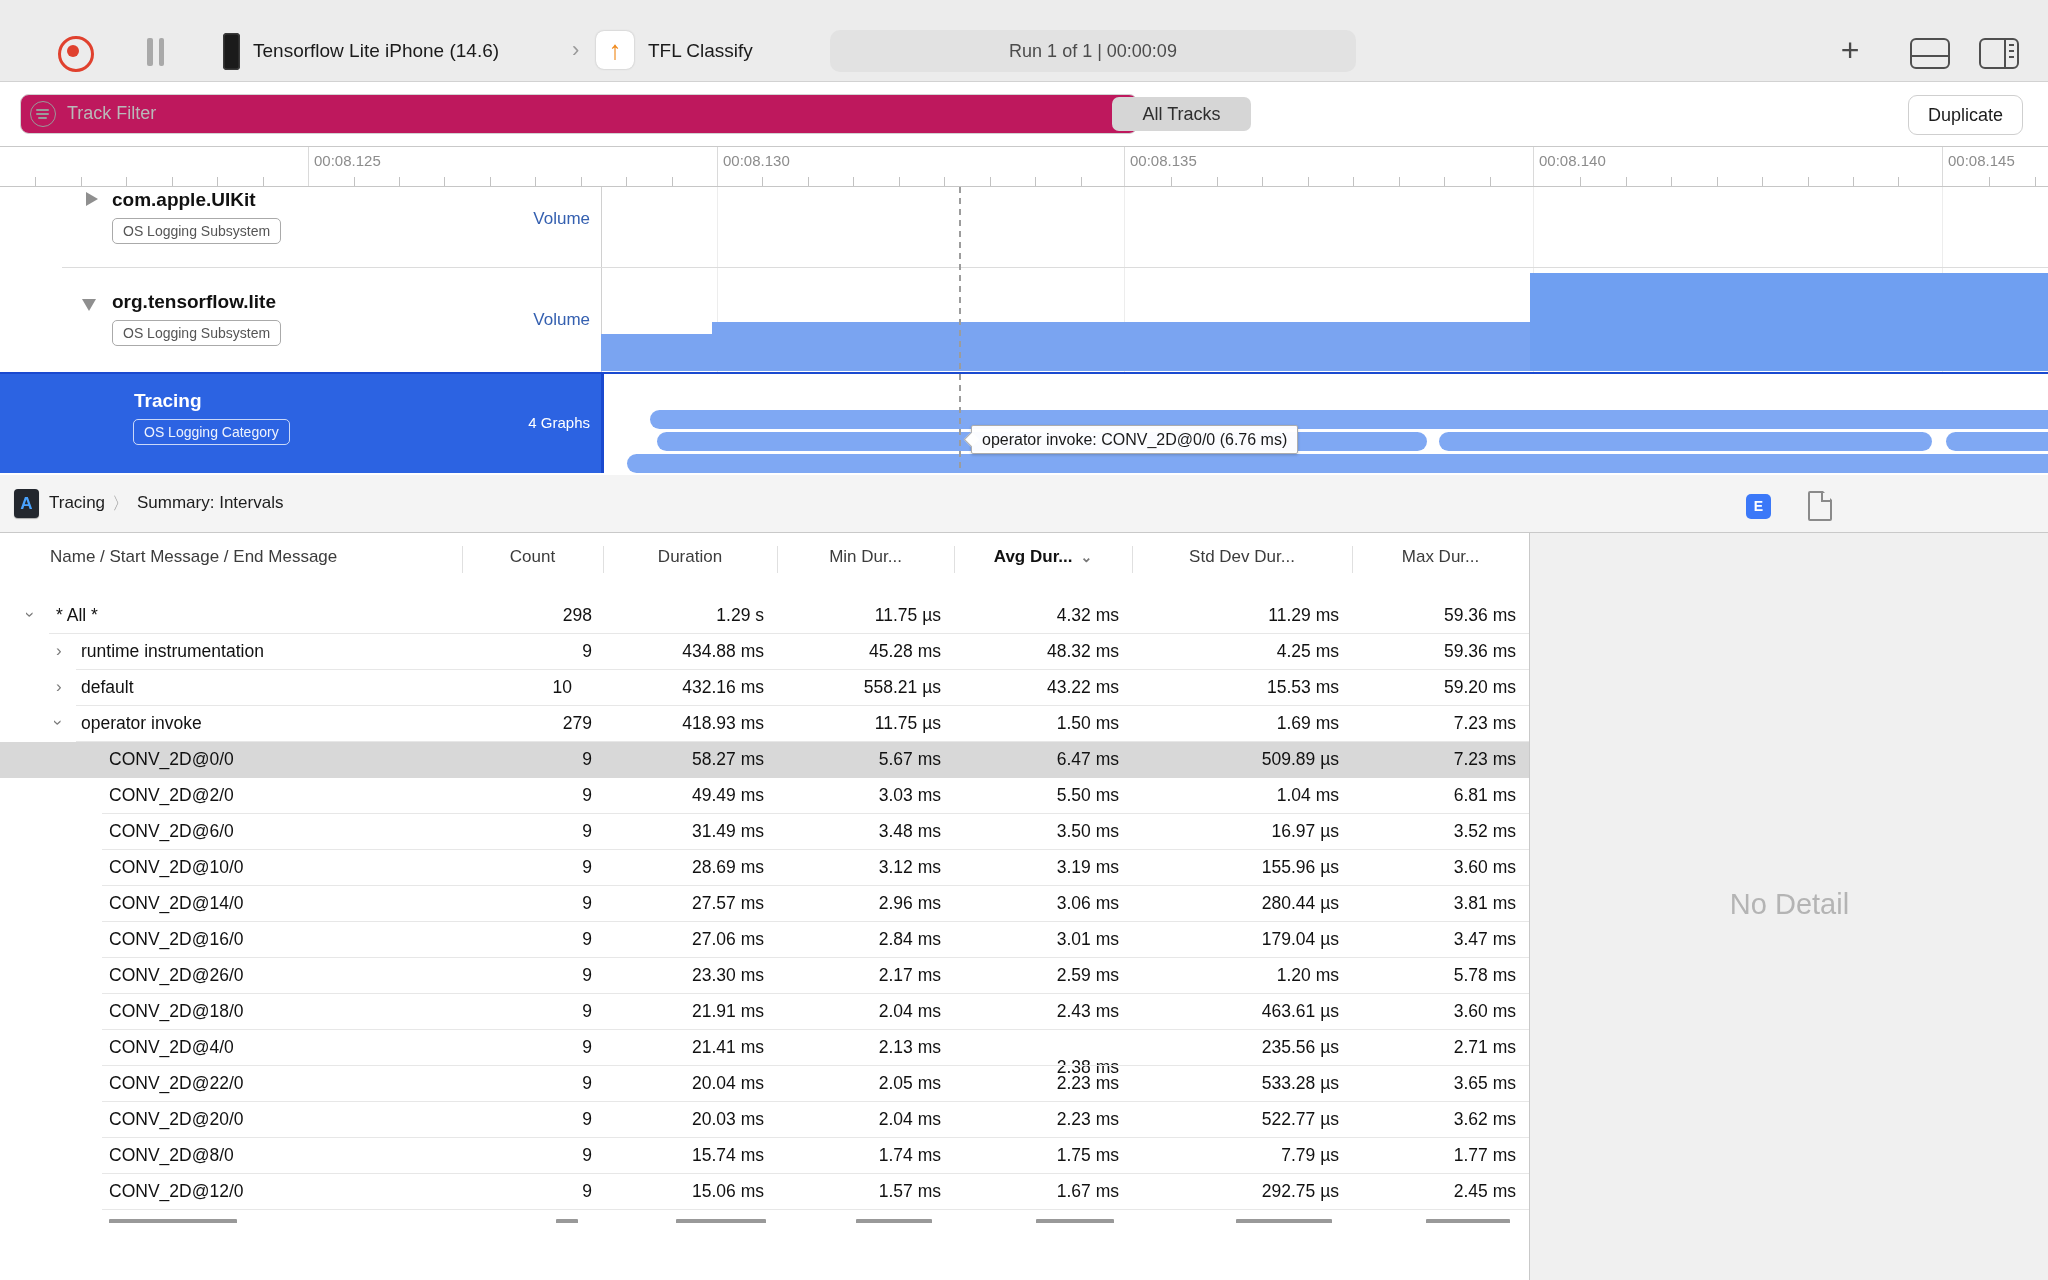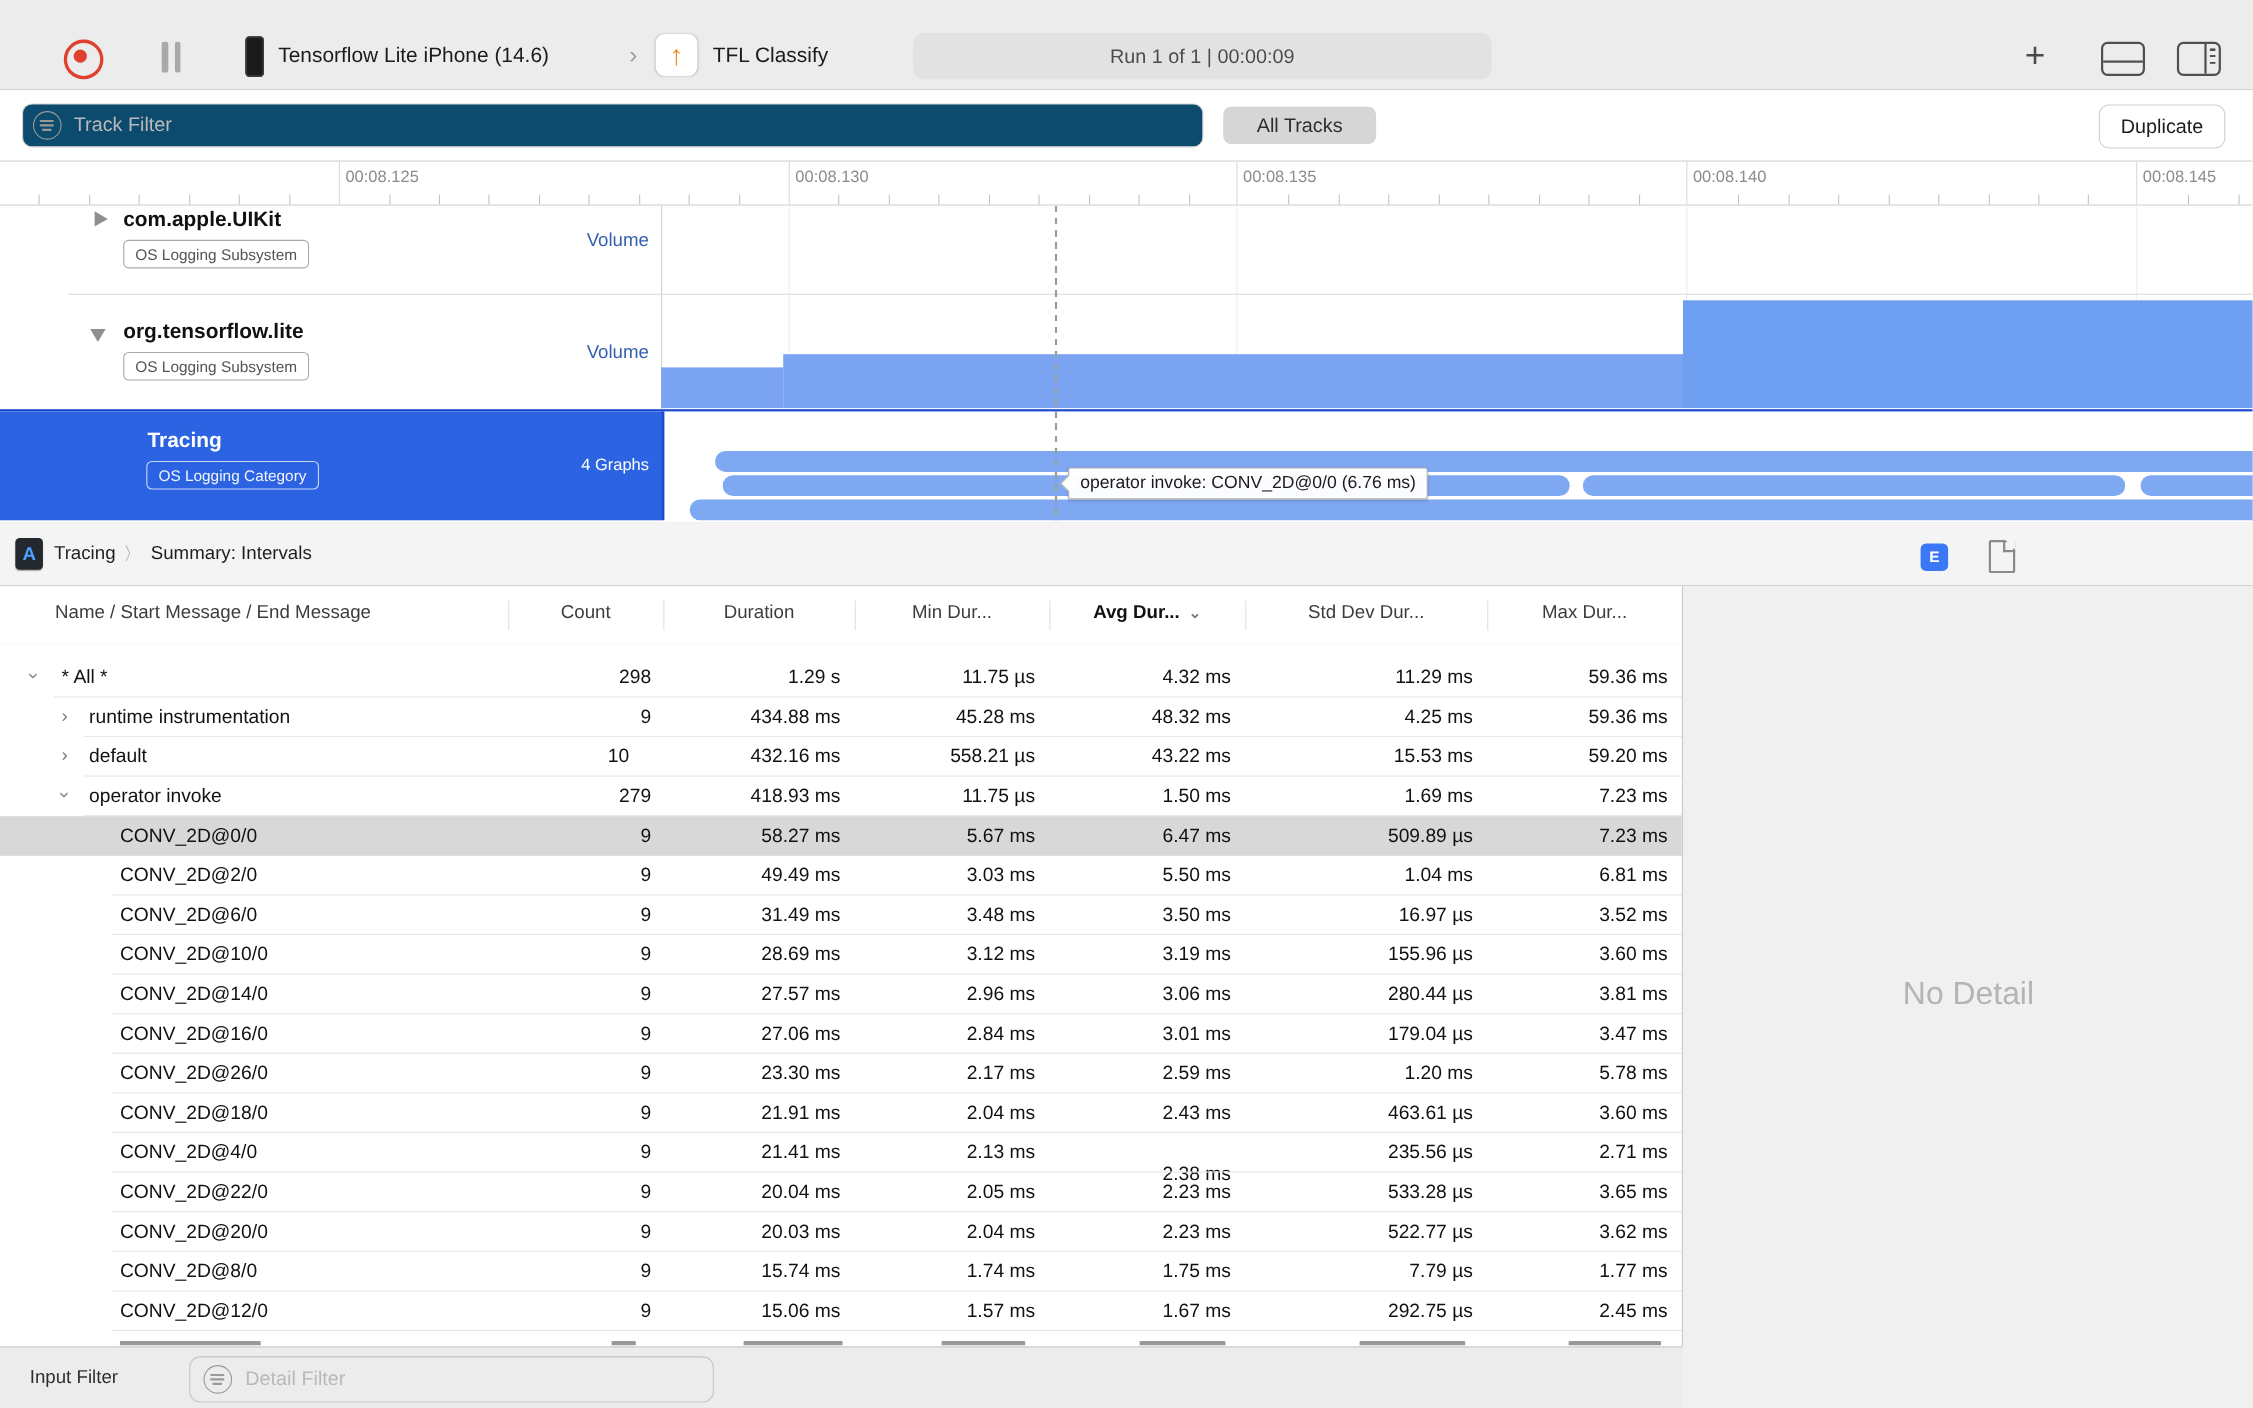--- a/index.html
+++ b/index.html
@@ -26,21 +26,21 @@
   .pane-btn{top:38px;width:36px;height:27px;border:2.5px solid #4f4f4f;border-radius:6px;}
   .pane-bottom{left:1910px;}
   .pane-bottom::after{content:"";position:absolute;left:0;right:0;top:55%;height:2.5px;background:#4f4f4f;}
   .pane-right{left:1979px;}
   .pane-right::after{content:"";position:absolute;top:0;bottom:0;right:30%;width:2.5px;background:#4f4f4f;}
   .pane-right::before{content:"";position:absolute;top:4px;right:3px;width:5px;height:14px;
       background:repeating-linear-gradient(to bottom,#4f4f4f 0 2px,transparent 2px 6px);}
 
   
   .filterrow{left:0;top:82px;width:2048px;height:64px;background:#fff;border-bottom:1px solid #c9c9c9;}
-  .track-filter{left:20px;top:12px;width:1072px;height:38px;border:1.5px solid #d2d2d2;border-radius:9px;background:#0c4a6e;}
+  .track-filter{left:20px;top:12px;width:1072px;height:38px;border:1.5px solid #d2d2d2;border-radius:9px;background:#be185d;padding-left:44px;}
   .f-icon{width:24px;height:24px;border:1.5px solid #9a9a9a;border-radius:50%;}
   .f-icon i{position:absolute;left:5px;background:#9a9a9a;height:2px;border-radius:1px;}
   .f-icon i:nth-child(1){top:7px;width:13px;}
   .f-icon i:nth-child(2){top:11px;width:13px;}
   .f-icon i:nth-child(3){top:15px;width:9px;left:7px;}
   .placeholder{color:#b9b9b9;font-size:18px;}
   .all-tracks{left:1112px;top:15px;width:139px;height:34px;background:#d6d6d6;border-radius:7px;
               text-align:center;line-height:34px;font-size:18px;color:#2e2e2e;}
   .duplicate{left:1908px;top:13px;width:113px;height:38px;background:#fff;border:1.5px solid #cfcfcf;border-radius:9px;
              text-align:center;line-height:38px;font-size:18px;color:#1c1c1c;}
@@ -466,25 +466,14 @@
       <div class="pm" style="left: 856px; width: 76px;"></div>
       <div class="pm" style="left: 1036px; width: 78px;"></div>
       <div class="pm" style="left: 1236px; width: 96px;"></div>
       <div class="pm" style="left: 1426px; width: 84px;"></div>
     </div>
 
   <div class="abs rpanel">
     <div class="no-detail">No Detail</div>
   </div>
 
-  <div class="abs bottombar">
-    <div class="abs bb-label">Input Filter</div>
-    <div class="abs detail-filter">
-      <div class="abs f-icon" style="left:12px;top:7px;">
-          <i></i>
-          <i></i>
-          <i></i>
-        </div>
-      <div class="abs placeholder" style="left:50px;top:9px;">Detail Filter</div>
-    </div>
-  </div>
   <div class="abs brpanel"></div>
 </div>
 
 </body></html>

